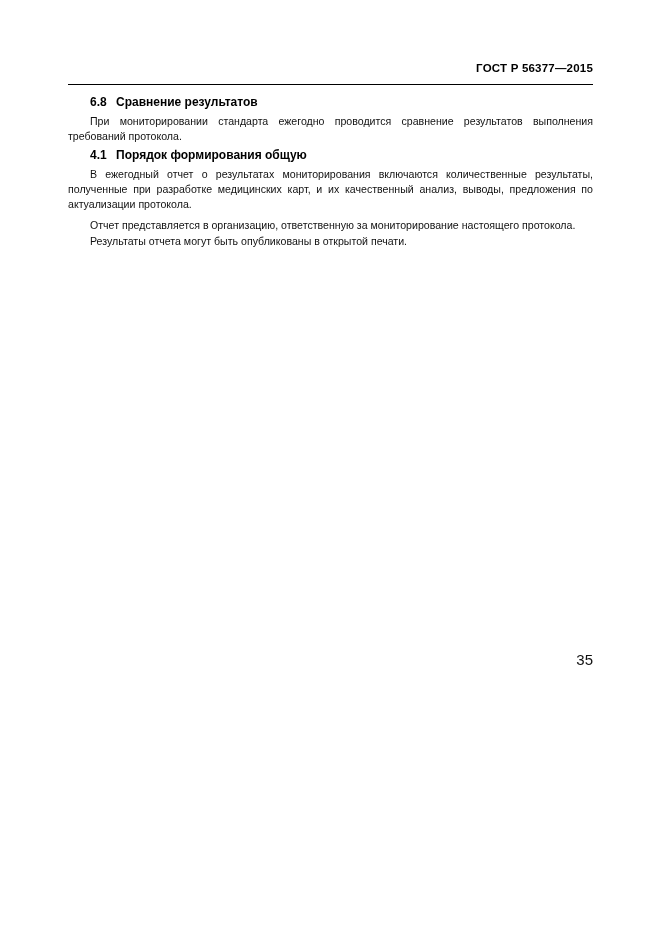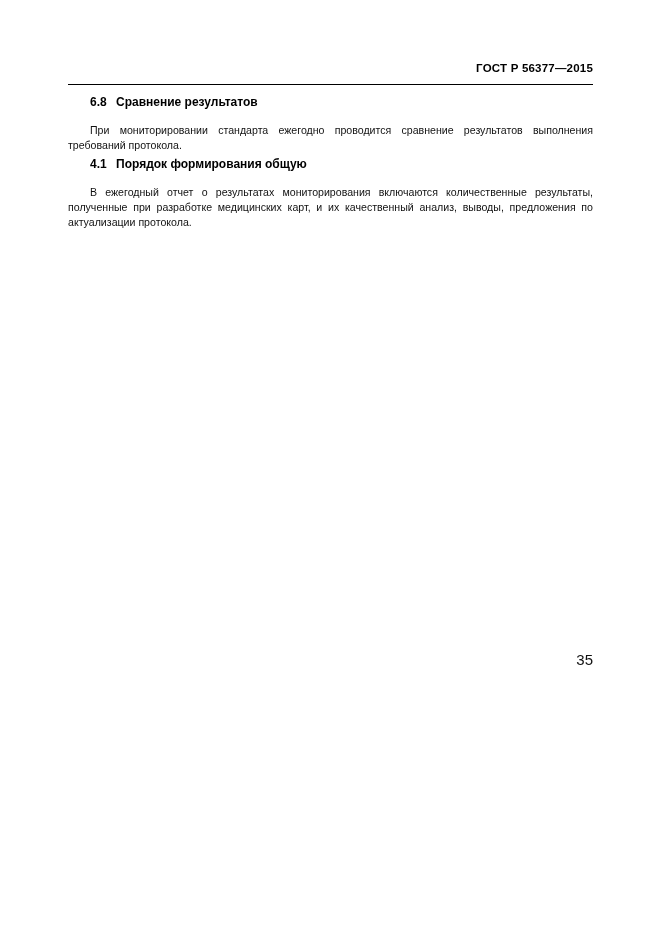--- a/index.html
+++ b/index.html
@@ -50,21 +50,21 @@
     line-height: 15.2px;
     text-align: justify;
     text-justify: inter-word;
     margin: 0 0 0 0;
     color: #111111;
   }
   .para.indent {
     text-indent: 22px;
   }
   .para.tight {
-    margin-top: 13px;
+    margin-top: 4px;
   }
   .section-head {
     font-size: 12px;
     line-height: 15.2px;
     font-weight: bold;
     margin: 3px 0 0 0;
     padding-left: 22px;
   }
   .section-head .num {
     display: inline-block;
@@ -97,19 +97,21 @@
     <p class="para indent tight">При мониторировании стандарта ежегодно проводится сравнение результатов выполнения требований протокола.</p>
 
     <div class="section-head">
       <span class="num">4.1</span><span>Порядок формирования общую</span>
     </div>
 
     <p class="para indent tight">В ежегодный отчет о результатах мониторирования включаются количественные результаты, полученные при разработке медицинских карт, и их качественный анализ, выводы, предложения по актуализации протокола.</p>
 
     <div class="gap-md"></div>
 
+    <p class="para indent">Отчет представляется в организацию, ответственную за мониторирование настоящего протокола.</p>
 
+    <p class="para indent">Результаты отчета могут быть опубликованы в открытой печати.</p>
 
   </div>
 
   <div class="footer-page">35</div>
 
 </div>
 
 </body></html>

